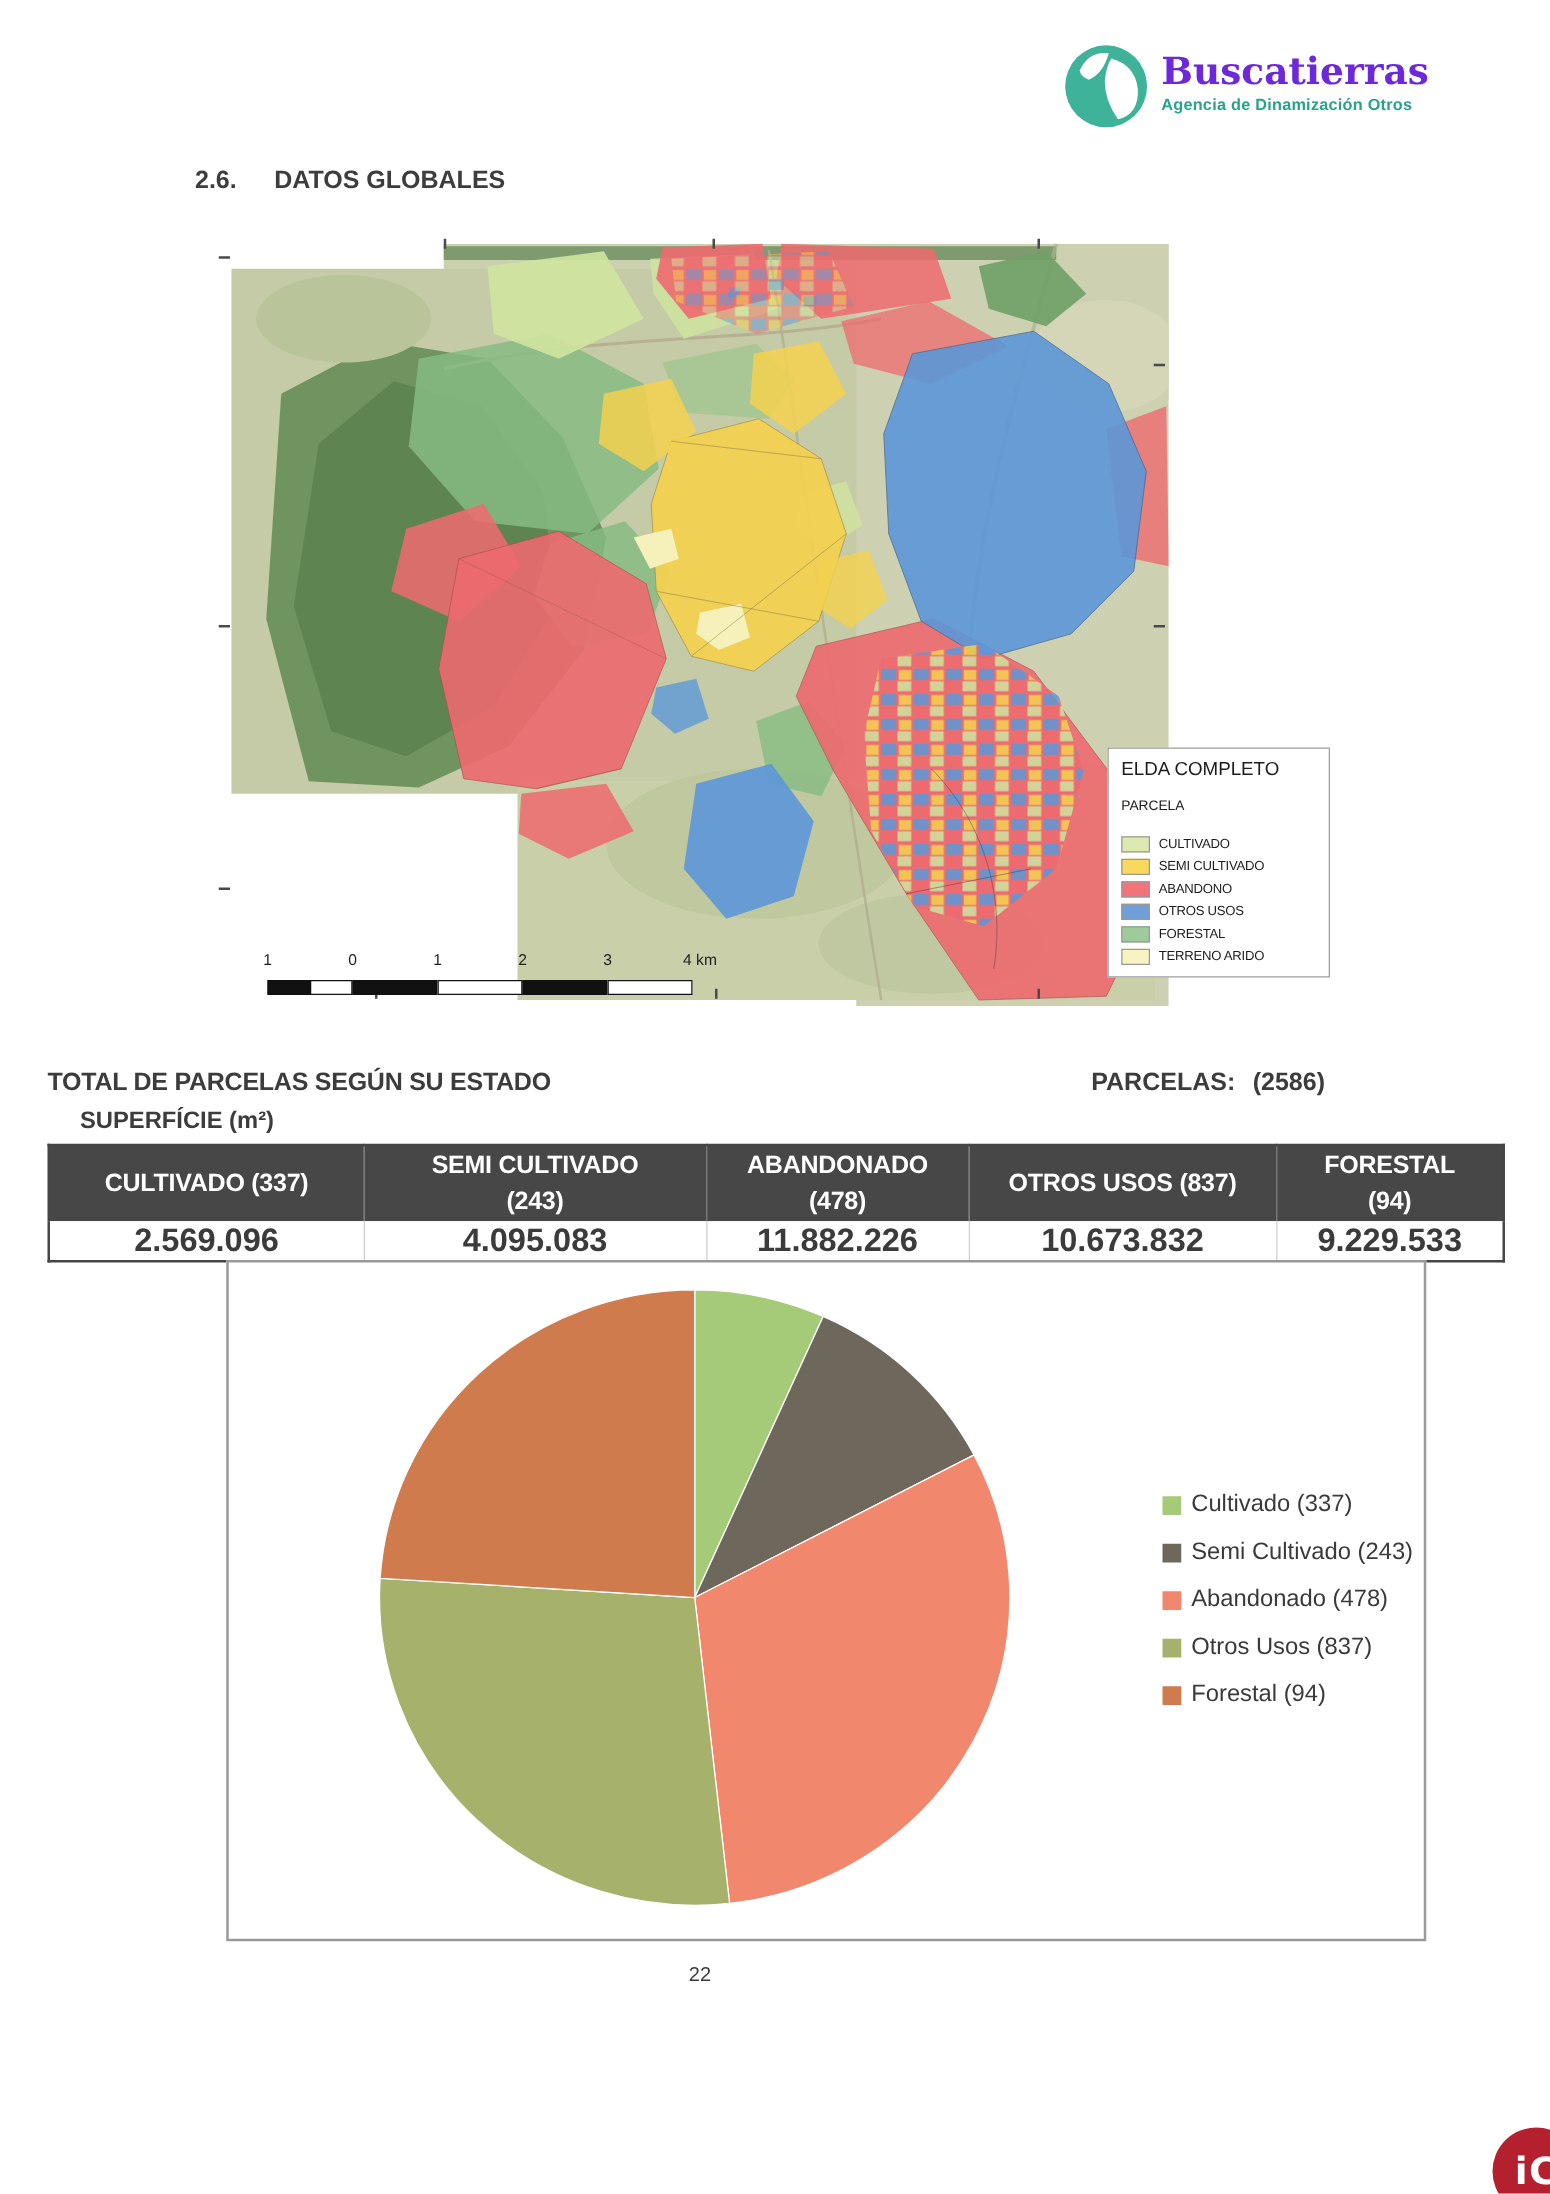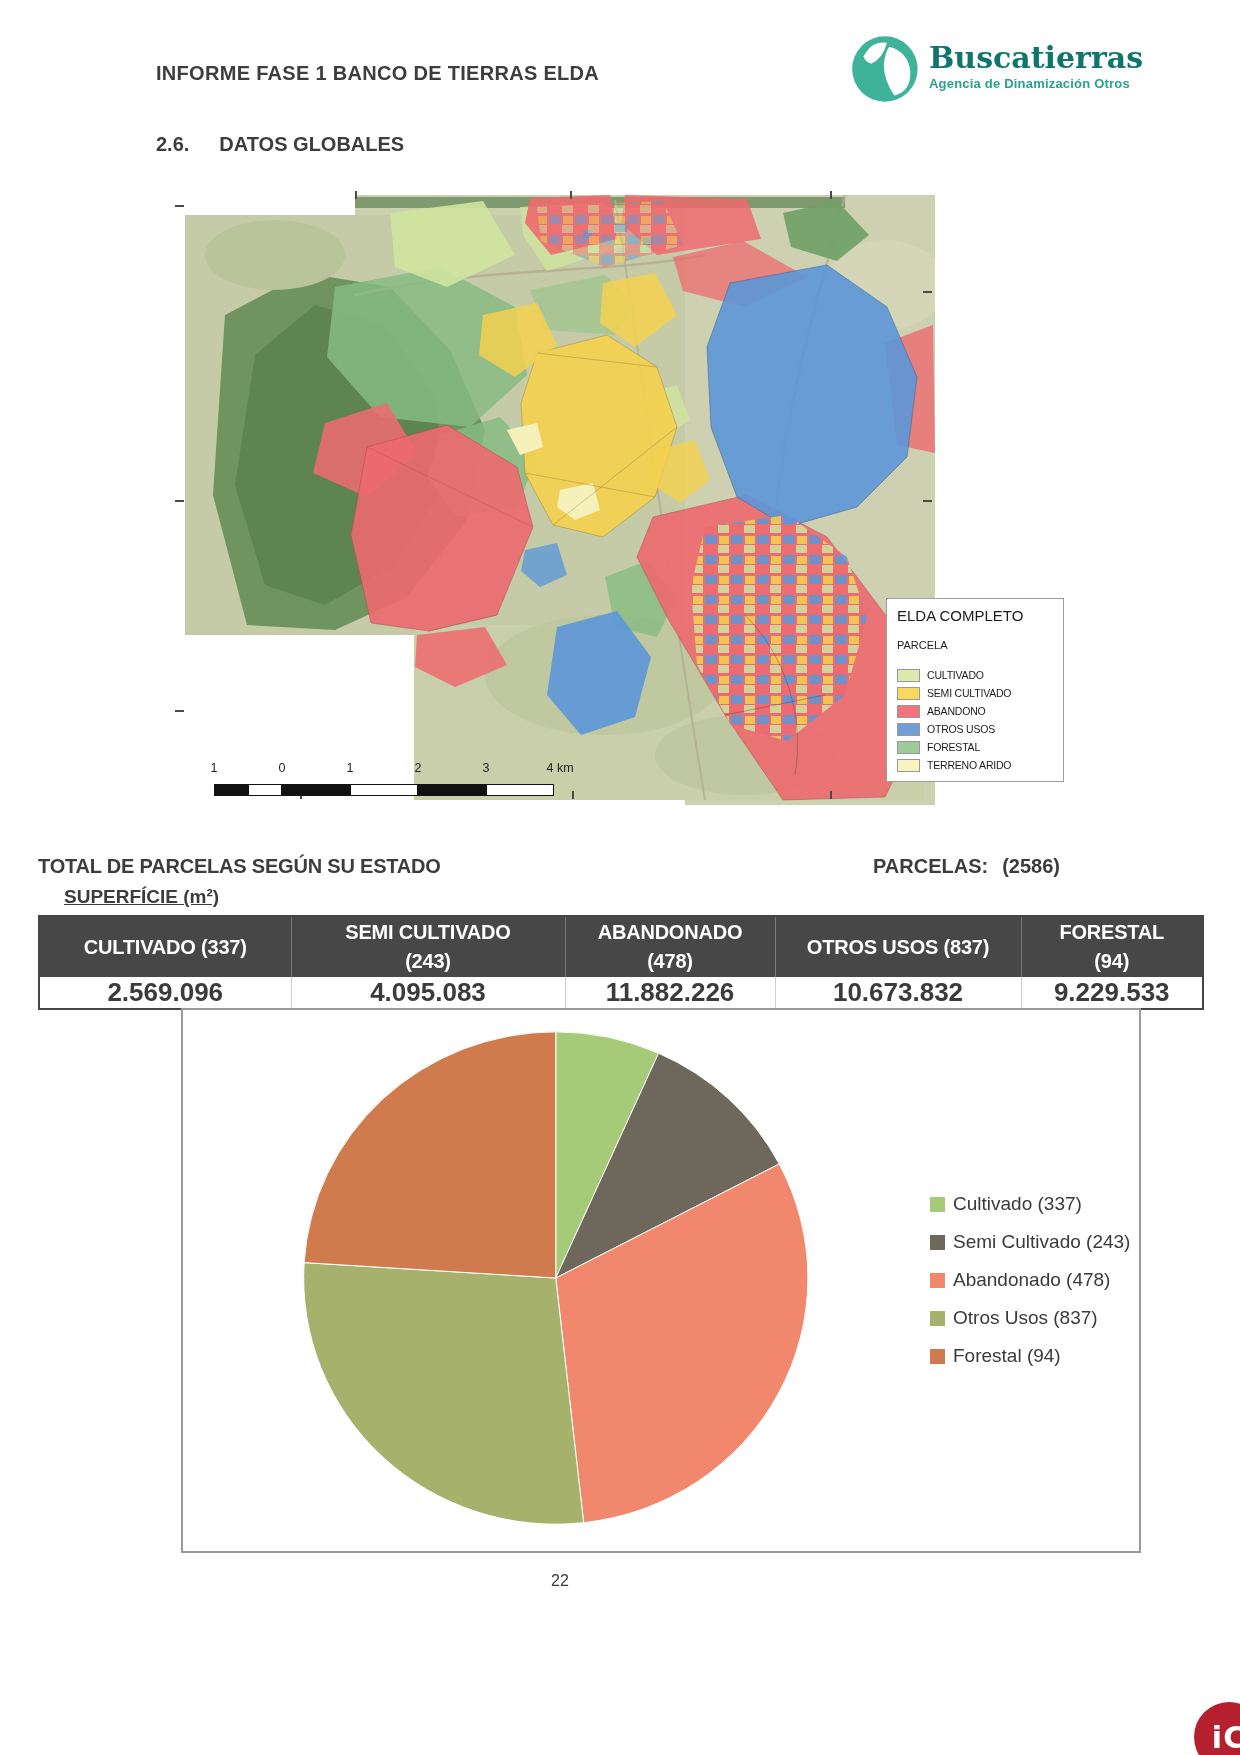--- a/index.html
+++ b/index.html
@@ -6,21 +6,21 @@
   .page{position:relative;width:1240px;height:1755px;background:#fff;overflow:hidden;
         font-family:"Liberation Sans",sans-serif;color:#3c3c3c;}
 
   
   .doc-title{position:absolute;left:156px;top:62px;font-size:20px;font-weight:bold;
              letter-spacing:.3px;color:#3d3d3d;}
   .logo{position:absolute;left:850px;top:31px;display:flex;align-items:flex-start;}
   .logo-mark{width:74px;height:74px;}
   .logo-text{margin-left:5px;padding-top:12px;}
   .logo-name{font-family:"DejaVu Serif",serif;font-weight:bold;font-size:30px;
-             color:#0f766e;line-height:1;}
+             color:#6d28d9;line-height:1;}
   .logo-tagline{font-size:13px;font-weight:bold;color:#28a28c;margin-top:3px;letter-spacing:.2px;}
 
   .section{position:absolute;left:156px;top:133px;font-size:20px;font-weight:bold;color:#3d3d3d;}
   .section .num{margin-right:30px;}
 
   
   .map-figure{position:absolute;left:185px;top:195px;width:750px;height:610px;}
   .map-svg{position:absolute;left:0;top:0;width:750px;height:610px;}
   .tick{position:absolute;background:#4a4a4a;}
   .tick.v{width:2px;height:8px;}
@@ -35,21 +35,21 @@
   .ml-sub{font-size:11px;color:#1c1c1c;margin-top:15px;}
   .ml-items{margin-top:15px;}
   .ml-row{display:flex;align-items:center;height:18px;}
   .ml-swatch{width:21px;height:11px;border:1px solid #999;margin-right:7px;flex:none;}
   .ml-label{font-size:10.5px;color:#1c1c1c;letter-spacing:-.2px;white-space:nowrap;}
 
   
   .summary-title{position:absolute;left:38px;top:855px;font-size:20px;font-weight:bold;letter-spacing:-.2px;}
   .parcelas{position:absolute;left:873px;top:855px;font-size:20px;font-weight:bold;}
   .parcelas .val{margin-left:14px;}
-  .superficie{position:absolute;left:64px;top:886px;font-size:19px;font-weight:bold;text-decoration:underline;}
+  .superficie{position:absolute;left:64px;top:886px;font-size:19px;font-weight:bold;}
 
   table.data-table{position:absolute;left:38px;top:915px;width:1164px;border-collapse:collapse;
                    table-layout:fixed;border:2px solid #454545;}
   .data-table th{background:#474747;color:#fff;font-size:20px;font-weight:bold;height:60px;
                  vertical-align:middle;text-align:center;white-space:pre-line;line-height:1.45;
                  border-right:1px solid #7a7a7a;letter-spacing:-.2px;padding:0;}
   .data-table th:last-child{border-right:none;}
   .data-table td{height:31px;text-align:center;font-size:26px;font-weight:600;color:#3b3b3b;
                  border-right:1px solid #cfcfcf;background:#fff;padding:0;}
   .data-table td:last-child{border-right:none;}
@@ -67,21 +67,20 @@
 
   .ic-badge{position:absolute;left:1194px;top:1702px;width:70px;height:70px;border-radius:50%;
             background:#b5202f;color:#fff;display:flex;align-items:center;justify-content:center;
             font-family:"DejaVu Sans",sans-serif;font-weight:bold;font-size:30px;letter-spacing:1px;}
 </style>
 </head>
 <body>
 
 <div class="page">
 
-  <div class="doc-title">INFORME FASE 1 BANCO DE TIERRAS ELDA</div>
 
   <div class="logo">
     <svg class="logo-mark" viewBox="0 0 70 70">
       <circle cx="33" cy="36" r="31" fill="#3fb29a"></circle>
       <path d="M13,24 Q20,9 35,11 Q31,26 20,31 Q14,29 13,24 Z" fill="#fff"></path>
       <path d="M37,15 Q55,20 57,38 Q58,57 42,61 Q32,47 32,32 Q33,21 37,15 Z" fill="#fff"></path>
     </svg>
     <div class="logo-text">
       <div class="logo-name">Buscatierras</div>
       <div class="logo-tagline">Agencia de Dinamización Otros</div>

